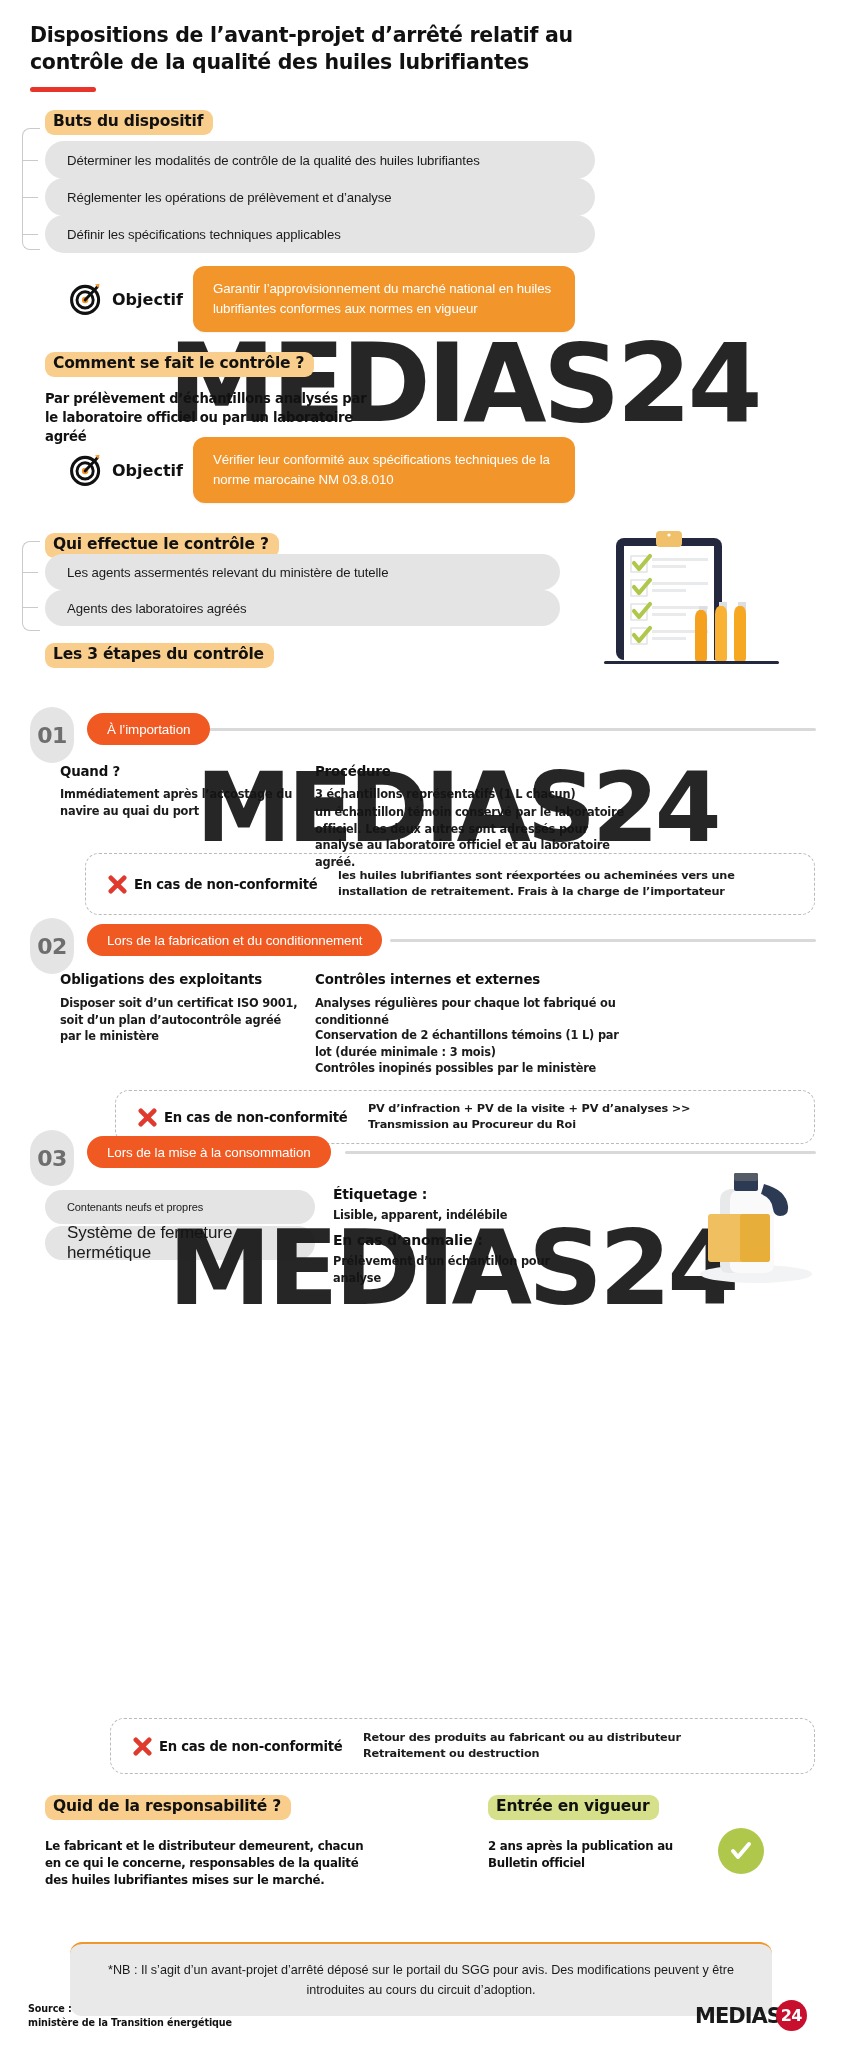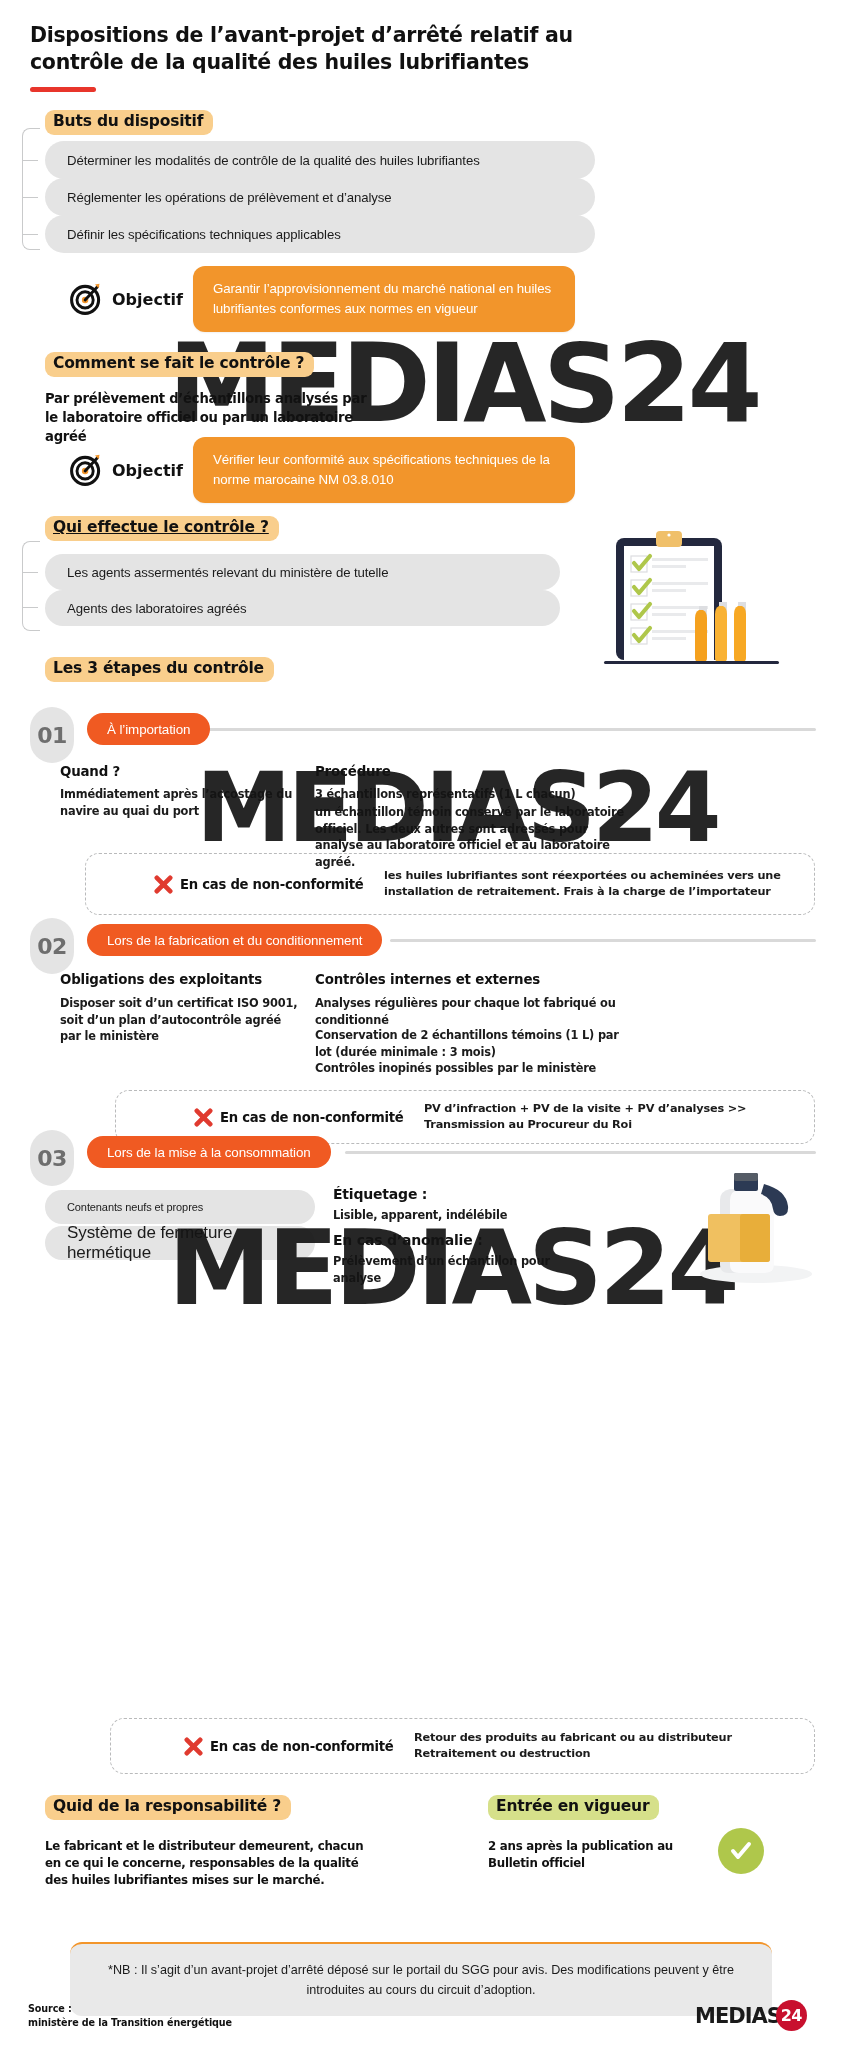--- a/index.html
+++ b/index.html
@@ -182,21 +182,20 @@
     letter-spacing: -0.2px;
   }
 
   
   .nc-box {
     position: absolute;
     border: 1.6px dashed #B9BABB;
     border-radius: 14px;
     display: flex;
     align-items: center;
-    justify-content: flex-end;
   }
   .nc-left {
     display: flex; align-items: center; gap: 7px;
     padding-left: 22px;
     min-width: 252px;
   }
   .nc-label {
     font-family: "DejaVu Sans", sans-serif;
     font-weight: 900;
     font-size: 13.2px;
@@ -318,21 +317,21 @@
         <circle cx="19" cy="21" r="9" fill="none" stroke="#111" stroke-width="3.2"></circle>
         <circle cx="19" cy="21" r="3.6" fill="#F2952B"></circle>
         <path d="M19 21 L33 6" stroke="#111" stroke-width="3.2" stroke-linecap="round"></path>
         <path d="M30 4 l5 -1 -1 5 z" fill="#F2952B"></path>
       </svg>
       <span>Objectif</span>
     </div>
     <div class="obj-box" style="width:382px; margin-left:10px;">Vérifier leur conformité aux spécifications techniques de la norme marocaine NM 03.8.010</div>
   </div>
 
-  <div class="sec-head" style="left:45px; top:516px;text-decoration:underline;">Qui effectue le contrôle ?</div>
+  <div class="sec-head" style="left:45px; top:533px;">Qui effectue le contrôle ?</div>
 
   <div class="bracket" style="left:22px; top:541px; height:90px;"></div>
   <div class="bracket-tick" style="left:22px; top:572px;"></div>
   <div class="bracket-tick" style="left:22px; top:607px;"></div>
 
   <div class="pill" style="left:45px; top:554px; width:515px; height:36px;">
     <span>Les agents assermentés relevant du ministère de tutelle</span>
   </div>
   <div class="pill" style="left:45px; top:590px; width:515px; height:36px;">
     <span>Agents des laboratoires agréés</span>
@@ -374,21 +373,21 @@
       <rect x="123" y="72" width="8" height="12" fill="#DDDEE1"></rect>
       <path d="M119 84 q0 -6 4 -8 h4 q4 2 4 8 v44 a4 4 0 0 1 -4 4 h-4 a4 4 0 0 1 -4 -4 z" fill="#F9B233"></path>
     </g>
     <g>
       <rect x="142" y="72" width="8" height="12" fill="#DDDEE1"></rect>
       <path d="M138 84 q0 -6 4 -8 h4 q4 2 4 8 v44 a4 4 0 0 1 -4 4 h-4 a4 4 0 0 1 -4 -4 z" fill="#F7A823"></path>
     </g>
     <rect x="8" y="131" width="175" height="3" rx="1.5" fill="#23283E"></rect>
   </svg>
 
-  <div class="sec-head" style="left:45px; top:657px;">Les 3 étapes du contrôle</div>
+  <div class="sec-head" style="left:45px; top:643px;">Les 3 étapes du contrôle</div>
 
   <div class="step-num" style="left:30px; top:707px;">01</div>
   <div class="step-pill" style="left:87px; top:713px;">À l’importation</div>
   <div class="step-line" style="left:205px; top:728px; width:611px;"></div>
 
   <div class="col-title" style="left:60px; top:764px;">Quand ?</div>
   <div class="col-body" style="left:60px; top:786px; width:250px;">Immédiatement après l’accostage du navire au quai du port</div>
 
   <div class="col-title" style="left:315px; top:764px;">Procédure</div>
   <div class="col-body" style="left:315px; top:786px; width:310px;">3 échantillons représentatifs (1 L chacun)</div>

